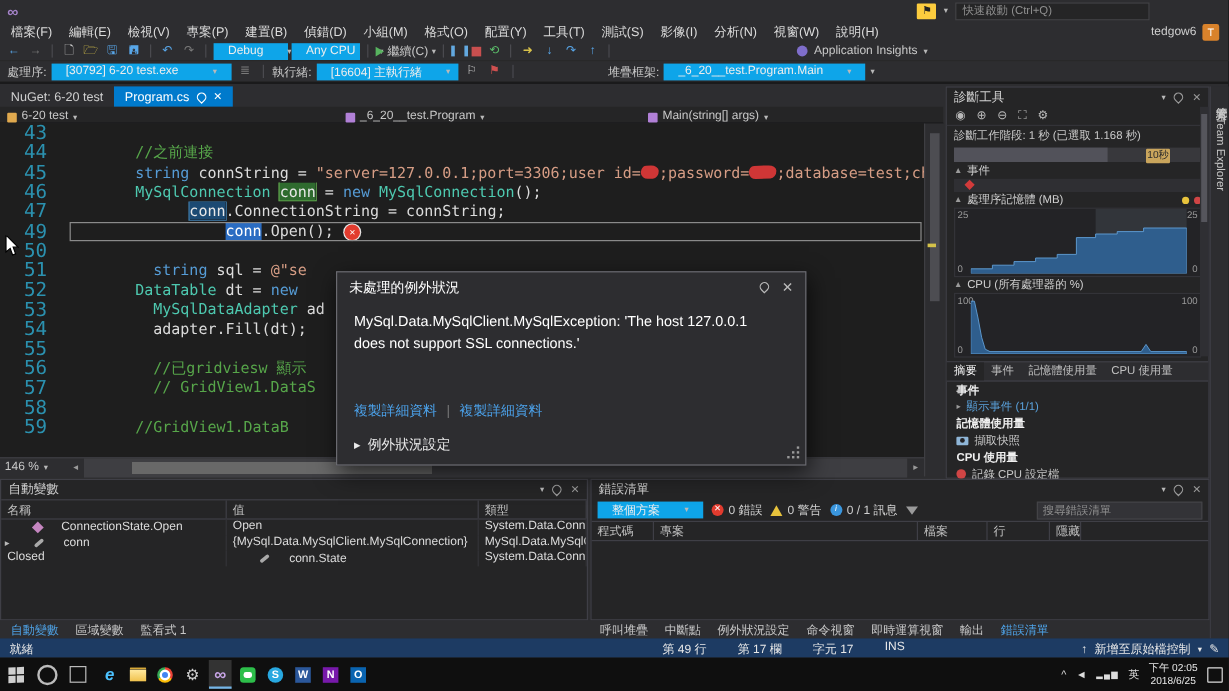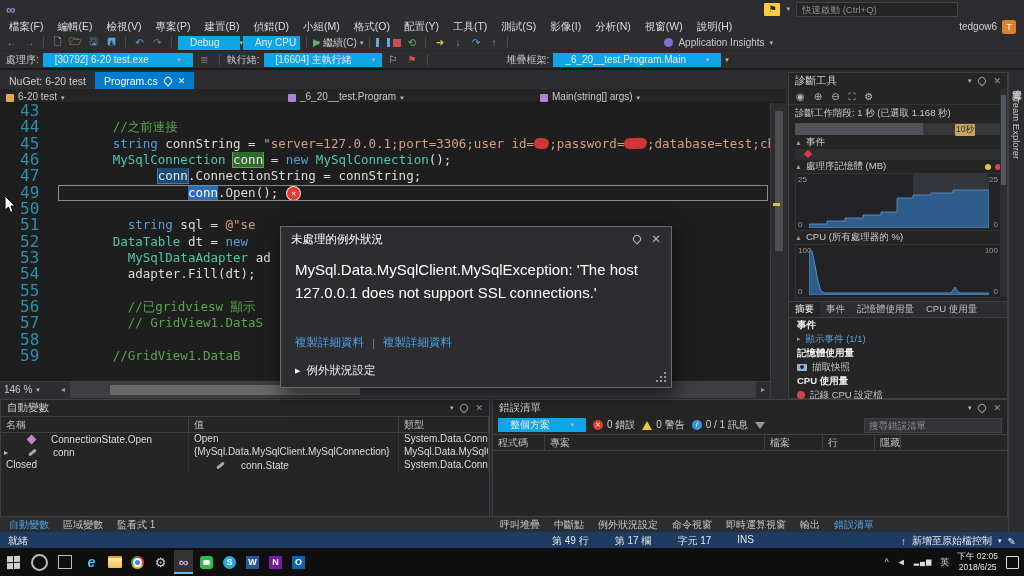--- a/index.html
+++ b/index.html
@@ -62,21 +62,21 @@
 .vmark-y{position:absolute;left:2px;top:100px;width:7px;height:3px;background:#d4c24a}
 .hscroll{left:0;top:381px;width:770px;height:16px;background:#2d2d30;display:flex;align-items:center;border-top:1px solid #3e3e42;box-sizing:border-box}
 .zoom{width:56px;height:16px;display:flex;align-items:center;padding:0 4px;font-size:10px;color:#c8c8c8;gap:4px;box-sizing:border-box}
 .htrack{flex:1;height:16px;position:relative;background:#3e3e42}
 .hthumb{position:absolute;left:40px;top:3px;width:250px;height:10px;background:#686868}
 .harrow{width:14px;text-align:center;font-size:8px;color:#999}
 
 .dialog{left:280px;top:226px;width:392px;height:162px;background:#2d2d30;border:1px solid #6a6a70;box-shadow:2px 6px 18px rgba(0,0,0,.65);z-index:50;box-sizing:border-box}
 .dlg-title{height:24px;display:flex;align-items:center;padding:0 10px;color:#fff;font-size:11.5px}
 .dlg-ticons{margin-left:auto;display:flex;gap:10px;color:#b9b9b9;align-items:center}
-.dlg-msg{padding:8px 14px 0;color:#fff;font-size:15px;line-height:1.5;width:356px}
+.dlg-msg{padding:8px 14px 0;color:#fff;font-size:12px;line-height:1.5;width:356px}
 .dlg-links{position:absolute;left:14px;top:108px;font-size:11.5px;color:#4ba0e8;display:flex;gap:8px;align-items:center}
 .dlg-links .bar{color:#777}
 .dlg-set{position:absolute;left:14px;top:136px;color:#ececec;font-size:11.5px;display:flex;gap:6px;align-items:center}
 .dlg-grip{position:absolute;right:5px;bottom:5px;width:2px;height:2px;background:#999;box-shadow:-4px 0 #999,-8px 0 #999,0 -4px #999,-4px -4px #999,0 -8px #999}
 
 .diag{left:788px;top:72px;width:220px;height:327px;background:#252526;border:1px solid #3f3f46;box-sizing:border-box}
 .panel-title{height:16px;display:flex;align-items:center;padding:0 6px;font-size:10.5px;color:#d0d0d0}
 .pt-icons{margin-left:auto;display:flex;gap:7px;color:#9a9a9a;align-items:center;font-size:9px}
 .diag-toolbar{height:15px;display:flex;align-items:center;gap:9px;padding:0 7px;color:#b9b9b9;border-bottom:1px solid #333338;font-size:10px}
 .diag-session{font-size:9.5px;color:#c8c8c8;padding:2px 6px;white-space:nowrap}

